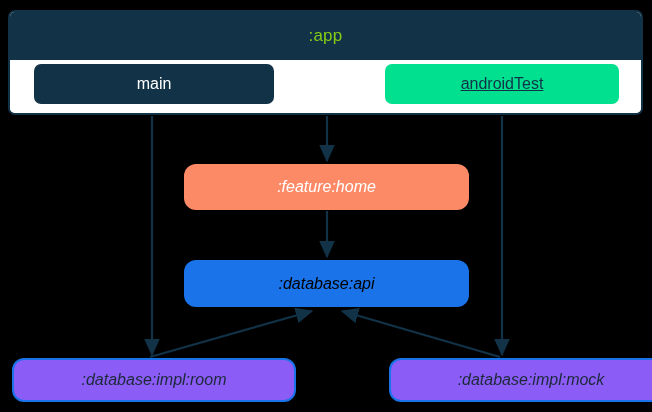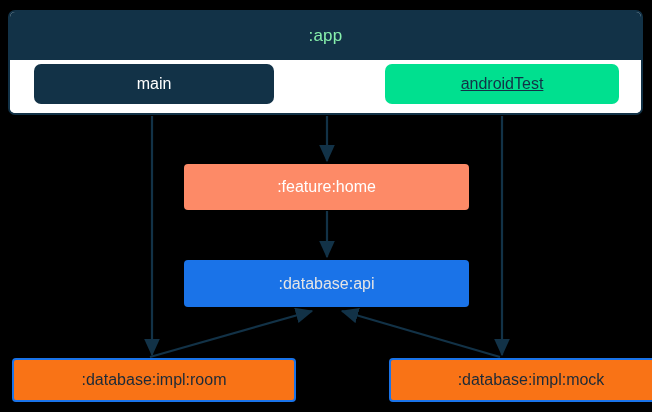--- a/index.html
+++ b/index.html
@@ -33,21 +33,21 @@
     height: 105px;
     background: #ffffff;
     border: 2px solid #123247;
     border-radius: 7px;
     box-sizing: border-box;
     overflow: hidden;
   }
   .app-header {
     height: 48px;
     background: #123247;
-    color: #86efac;
+    color: #84cc16;
     display: flex;
     align-items: center;
     justify-content: center;
     font-size: 17px;
     letter-spacing: 0.2px;
   }
   .app-body {
     height: 53px;
     position: relative;
     background: #ffffff;
@@ -78,44 +78,45 @@
     color: #123247;
     text-decoration: underline;
   }
 
   
   .node {
     position: absolute;
     display: flex;
     align-items: center;
     justify-content: center;
-    border-radius: 4px;
+    border-radius: 12px;
     box-sizing: border-box;
     font-size: 16px;
+    font-style: italic;
   }
   .node-feature-home {
     left: 184px;
     top: 164px;
     width: 285px;
     height: 46px;
     background: #fd8a67;
     color: #ffffff;
   }
   .node-database-api {
     left: 184px;
     top: 260px;
     width: 285px;
     height: 47px;
     background: #1a73e8;
-    color: #e5e5e5;
+    color: #000000;
   }
   .node-impl {
     top: 358px;
     height: 44px;
-    background: #f97316;
+    background: #8b5cf6;
     color: #1b2a38;
     border: 2px solid #1a73e8;
   }
   .node-impl-room { left: 12px; width: 284px; }
   .node-impl-mock { left: 358px; width: 284px; margin-left: 31px; }
 </style>
 </head>
 <body>
 
 <div id="stage">

